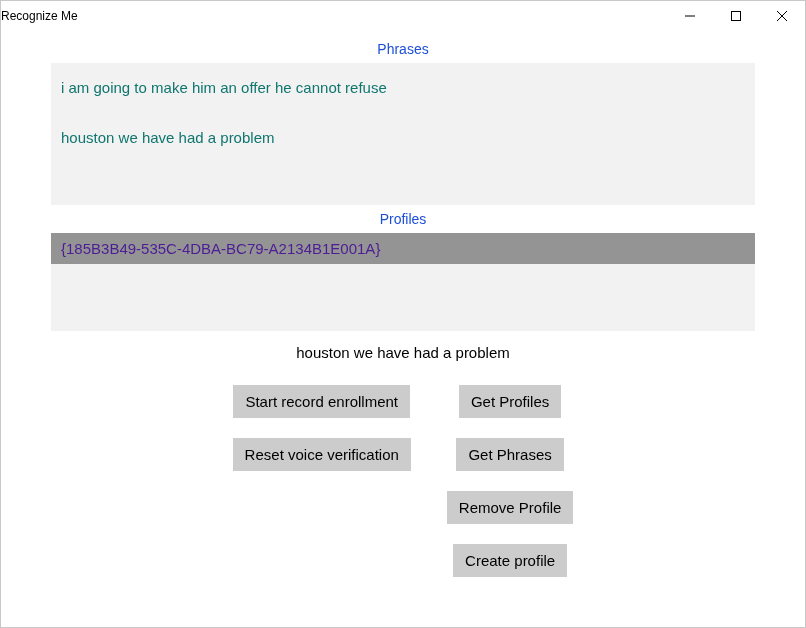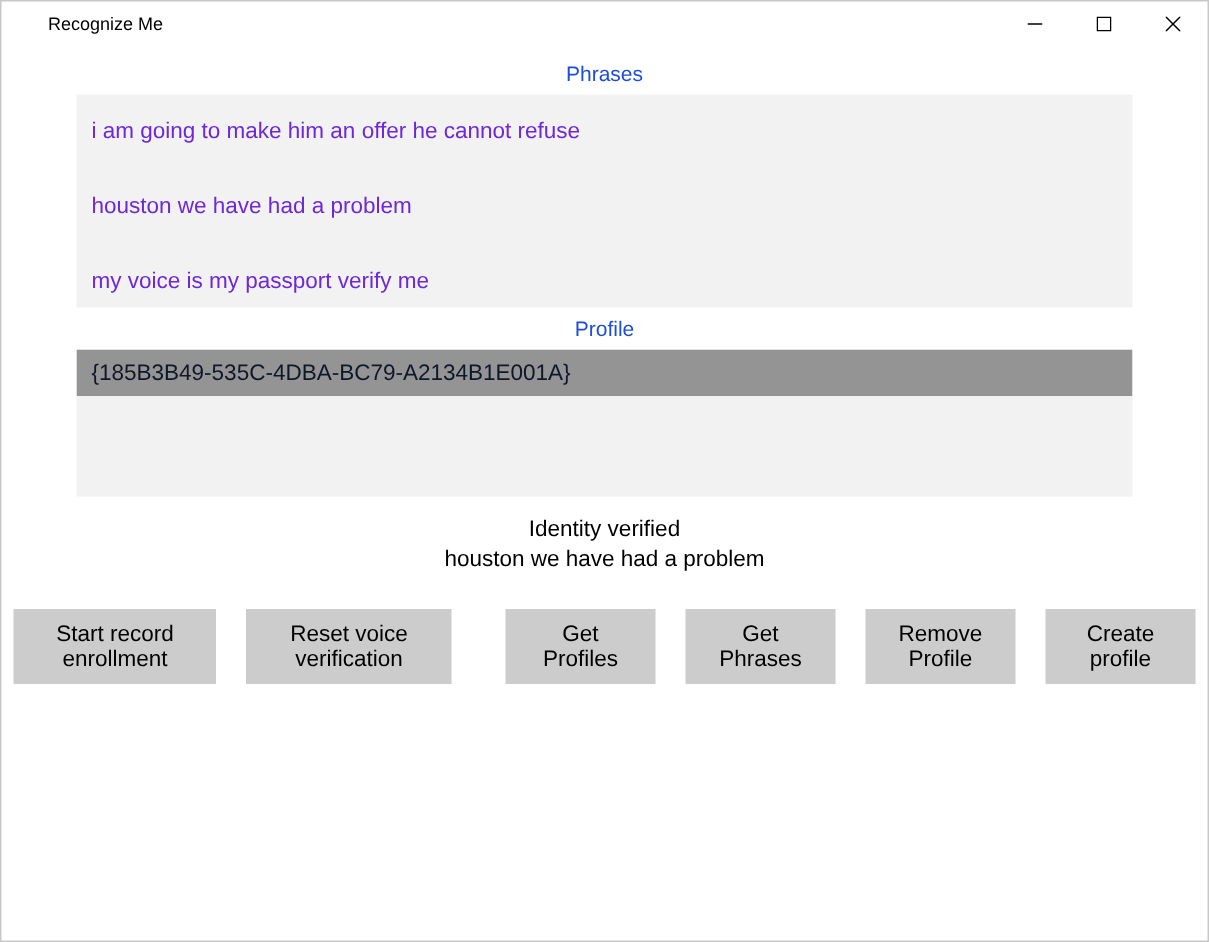--- a/index.html
+++ b/index.html
@@ -13,24 +13,23 @@
       background: #ffffff;
       width: 806px;
       height: 628px;
       overflow: hidden;
       border: 1px solid #c8c8c8;
     }
     .titlebar {
       height: 30px;
       display: flex;
       align-items: center;
-      padding-left: 15px;
+      padding-left: 0;
       position: relative;
       border-bottom: 0;
-      margin-left: 16px;
     }
     .titlebar .title {
       font-size: 12px;
       color: #000;
     }
     .window-controls {
       position: absolute;
       right: 0;
       top: 0;
       display: flex;
@@ -64,38 +63,38 @@
     .listbox {
       background: #f2f2f2;
       margin: 0 42px;
       padding: 8px 0 0 0;
       height: 142px;
       overflow: hidden;
     }
     .listbox-item {
       padding: 8px 10px 8px 10px;
       font-size: 15px;
-      color: #6d28d9;
+      color: #0f766e;
       line-height: 1.2;
       margin-bottom: 16px;
     }
     .profiles-box {
       background: #f2f2f2;
       margin: 0 42px;
       height: 98px;
       overflow: hidden;
     }
     .profile-item {
       padding: 7px 10px;
       font-size: 15px;
       color: #000;
     }
     .profile-item.selected {
       background: #949494;
-      color: #0f172a;
+      color: #4c1d95;
     }
     .status-block {
       text-align: center;
       margin-top: 12px;
     }
     .status-line {
       font-size: 15px;
       color: #000;
       line-height: 1.35;
     }
@@ -103,21 +102,21 @@
       margin-top: 22px;
       display: flex;
       justify-content: center;
     }
     .button-columns {
       display: flex;
       gap: 36px;
     }
     .button-col {
       display: flex;
-      flex-direction: row;
+      flex-direction: column;
       gap: 20px;
       align-items: center;
     }
     button.app-btn {
       background: #cccccc;
       border: none;
       padding: 8px 12px;
       font-family: inherit;
       font-size: 15px;
       color: #000;
@@ -150,31 +149,29 @@
   </div>
 </div>
 
 <div class="content">
 
   <div class="section-label">Phrases</div>
 
   <div class="listbox">
     <div class="listbox-item">i am going to make him an offer he cannot refuse</div>
     <div class="listbox-item">houston we have had a problem</div>
-    <div class="listbox-item">my voice is my passport verify me</div>
   </div>
 
-  <div class="section-label">Profile</div>
+  <div class="section-label">Profiles</div>
 
   <div class="profiles-box">
     <div class="profile-item selected">{185B3B49-535C-4DBA-BC79-A2134B1E001A}</div>
   </div>
 
   <div class="status-block">
-    <div class="status-line">Identity verified</div>
     <div class="status-line">houston we have had a problem</div>
   </div>
 
   <div class="button-grid">
     <div class="button-columns">
       <div class="button-col">
         <button class="app-btn">Start record enrollment</button>
         <button class="app-btn">Reset voice verification</button>
       </div>
       <div class="button-col">

